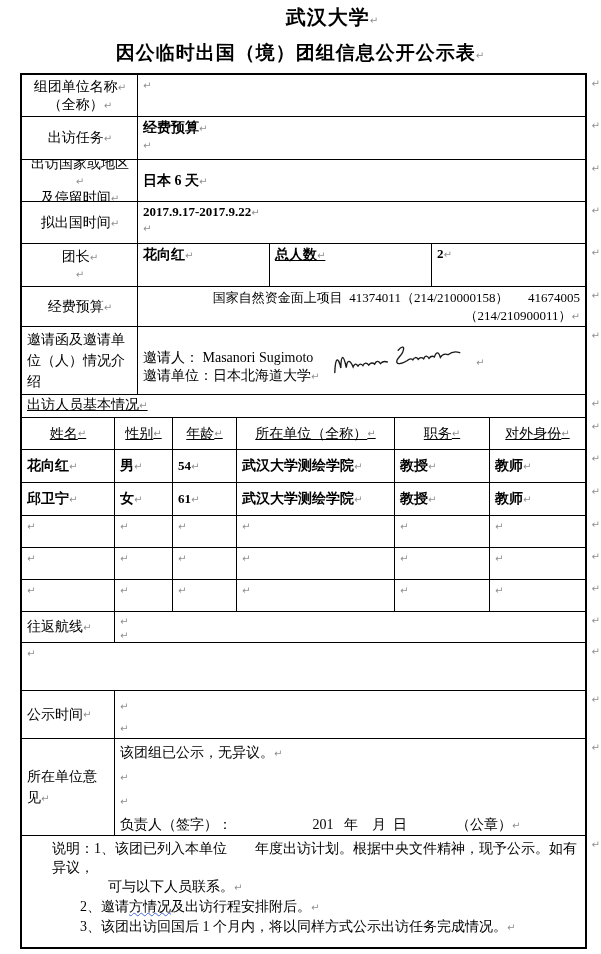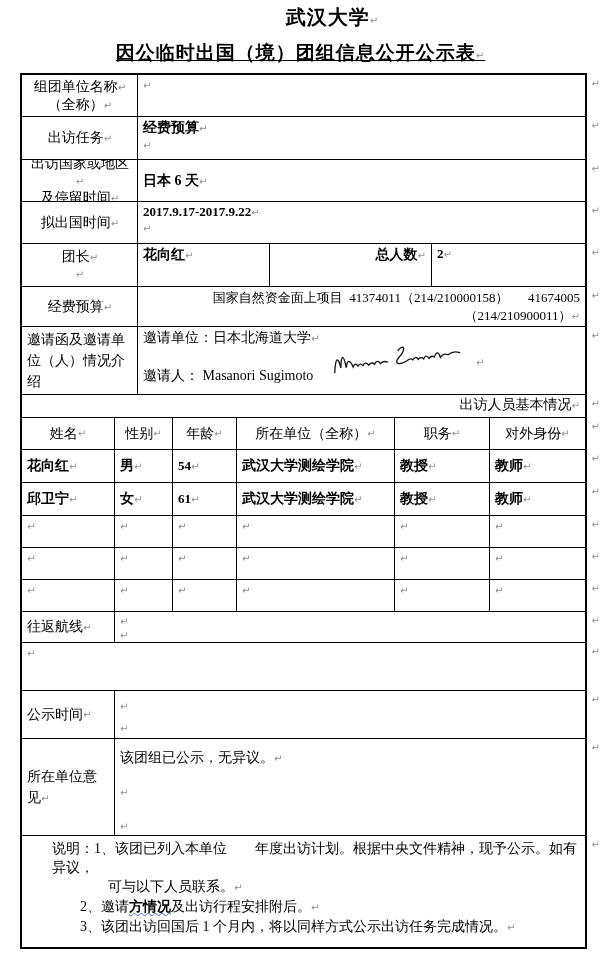--- a/index.html
+++ b/index.html
@@ -3,21 +3,21 @@
 <meta charset="utf-8">
 <style>
   html,body { margin:0; padding:0; background:#fff; }
   .page {
     position:relative; width:601px; height:954px; background:#ffffff;
     font-family:"Liberation Serif","DejaVu Serif",serif; color:#000;
     font-size:14px; overflow:hidden;
   }
   .doc-title { position:absolute; left:0; width:601px; text-align:center; font-weight:bold; }
   .t1 { top:4px;  font-size:20px; letter-spacing:1px;padding-left:32px; }
-  .t2 { top:40px; font-size:19px; letter-spacing:1px;text-decoration:underline; }
+  .t2 { top:40px; font-size:19px; letter-spacing:1px; }
   .pm { color:#8f8f8f; font-size:10px; font-family:"DejaVu Sans",sans-serif; font-weight:normal; vertical-align:baseline; }
   .tbl { position:absolute; left:20px; top:73px; width:567px; height:876px;
          border:2px solid #000; box-sizing:border-box; }
   .row { display:flex; position:relative; border-bottom:1px solid #000; box-sizing:border-box; }
   .row.last { border-bottom:none; }
   .cell { border-right:1px solid #000; box-sizing:border-box; padding:2px 5px; overflow:hidden; }
   .cell.end { border-right:none; }
   .lab { display:flex; align-items:center; justify-content:center; text-align:center;padding-left:6px; }
   .lab-left { display:flex; align-items:flex-start; text-align:left; }
   .val { flex:1; }
@@ -26,27 +26,27 @@
   .c1 { width:93px;  flex:0 0 93px; }
   .c2 { width:58px;  flex:0 0 58px; }
   .c3 { width:64px;  flex:0 0 64px; }
   .c4 { width:158px; flex:0 0 158px; }
   .c5 { width:95px;  flex:0 0 95px; }
   .c6 { flex:1; }
   .bold { font-weight:bold; }
   .num { font-size:13px;text-align:right; }
   .rowend { position:absolute; right:-15px; top:3px; }
   .vcenter { display:flex; align-items:center; }
-  .center { text-align:right; }
+  .center { text-align:left;text-decoration:underline; }
   .sp { white-space:pre-wrap; }
   .line { line-height:19px; }
   .sig { position:absolute; left:192px; top:16px; width:138px; height:34px; transform:rotate(-5deg); }
   .sig path { fill:none; stroke:#1a1a1a; stroke-width:1.4; stroke-linecap:round; }
   .sig-pm { position:absolute; left:338px; top:30px; }
-  .wavy { text-decoration:underline; text-decoration-style:wavy; text-decoration-color:#4466dd; text-decoration-thickness:1px;font-weight:bold; }
+  .wavy { text-decoration:underline; text-decoration-style:wavy; text-decoration-color:#4466dd; text-decoration-thickness:1px; }
   .notes { padding:3px 6px; line-height:19px;margin-left:24px; }
   .ind1 { padding-left:56px; }
   .ind2 { padding-left:28px; }
 </style>
 </head>
 <body>
 
 <div class="page">
 
   <div class="doc-title t1">
@@ -136,22 +136,22 @@
 
     <div class="row" style="height:68px">
       <div class="cell lab-left w-lab" style="line-height:21px">
         <div>
           <span>邀请函及邀请单</span><br>
           <span>位（人）情况介绍</span><br>
           
         </div>
       </div>
       <div class="cell val end" style="position:relative">
+        <div style="margin-top:20px"><span>邀请人： Masanori Sugimoto</span></div>
         <div><span>邀请单位：日本北海道大学</span><span class="pm">↵</span></div>
-        <div style="margin-top:20px"><span>邀请人： Masanori Sugimoto</span></div>
         <svg class="sig" viewBox="0 0 140 34" aria-hidden="true">
           <path d="M4 24 C6 8 9 8 10.5 20 C12 6 14.5 6 16 20 C18 10 21 14 23 20 Q25.5 15 28 19.5 Q30.5 16 33 19.5 Q36 15 39 19.5 Q42 16 45 19 Q48 14 51 19 Q54 16 58 18"></path>
           <path d="M70 7 C78 0 77 8 70.5 14 C64 20 69 23 78 18.5 Q82 15.5 84 18 Q87 14 89.5 18 Q92.5 15 95 18 Q98 13 100.5 18 Q103 15 106 17 Q110 9 112 18 Q115.5 13.5 120 16 Q126 12 132 15"></path>
         </svg>
         <span class="pm sig-pm">↵</span>
       </div>
       <span class="pm rowend">↵</span>
     </div>
 
     <div class="row center" style="height:23px">
@@ -302,21 +302,21 @@
       <span class="pm rowend">↵</span>
     </div>
 
     <div class="row" style="height:97px">
       <div class="cell w-lab2 vcenter" style="line-height:21px">
         <div>
           <span>所在单位意</span><br>
           <span>见</span><span class="pm">↵</span>
         </div>
       </div>
-      <div class="cell val end" style="line-height:33px">
+      <div class="cell val end" style="line-height:23px">
         <div><span>该团组已公示，无异议。</span><span class="pm">↵</span></div>
         <div><span class="pm">↵</span></div>
         <div><span class="pm">↵</span></div>
         <div><span class="sp">负责人（签字）：                       201   年    月  日              （公章）</span><span class="pm">↵</span></div>
       </div>
       <span class="pm rowend">↵</span>
     </div>
 
     <div class="row last" style="height:111px">
       <div class="cell val end notes">

